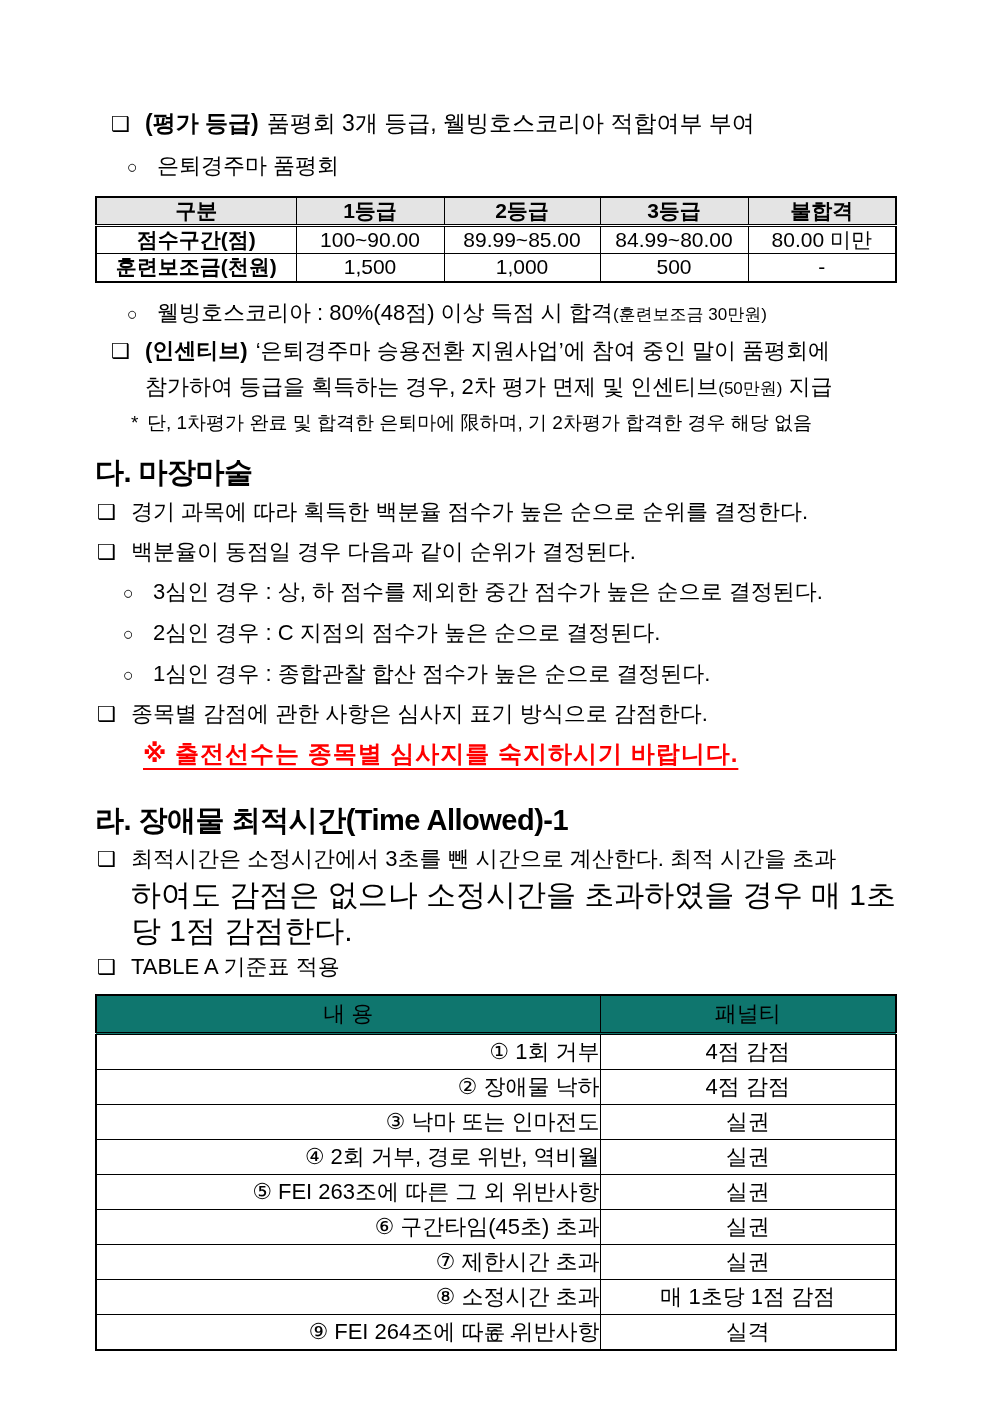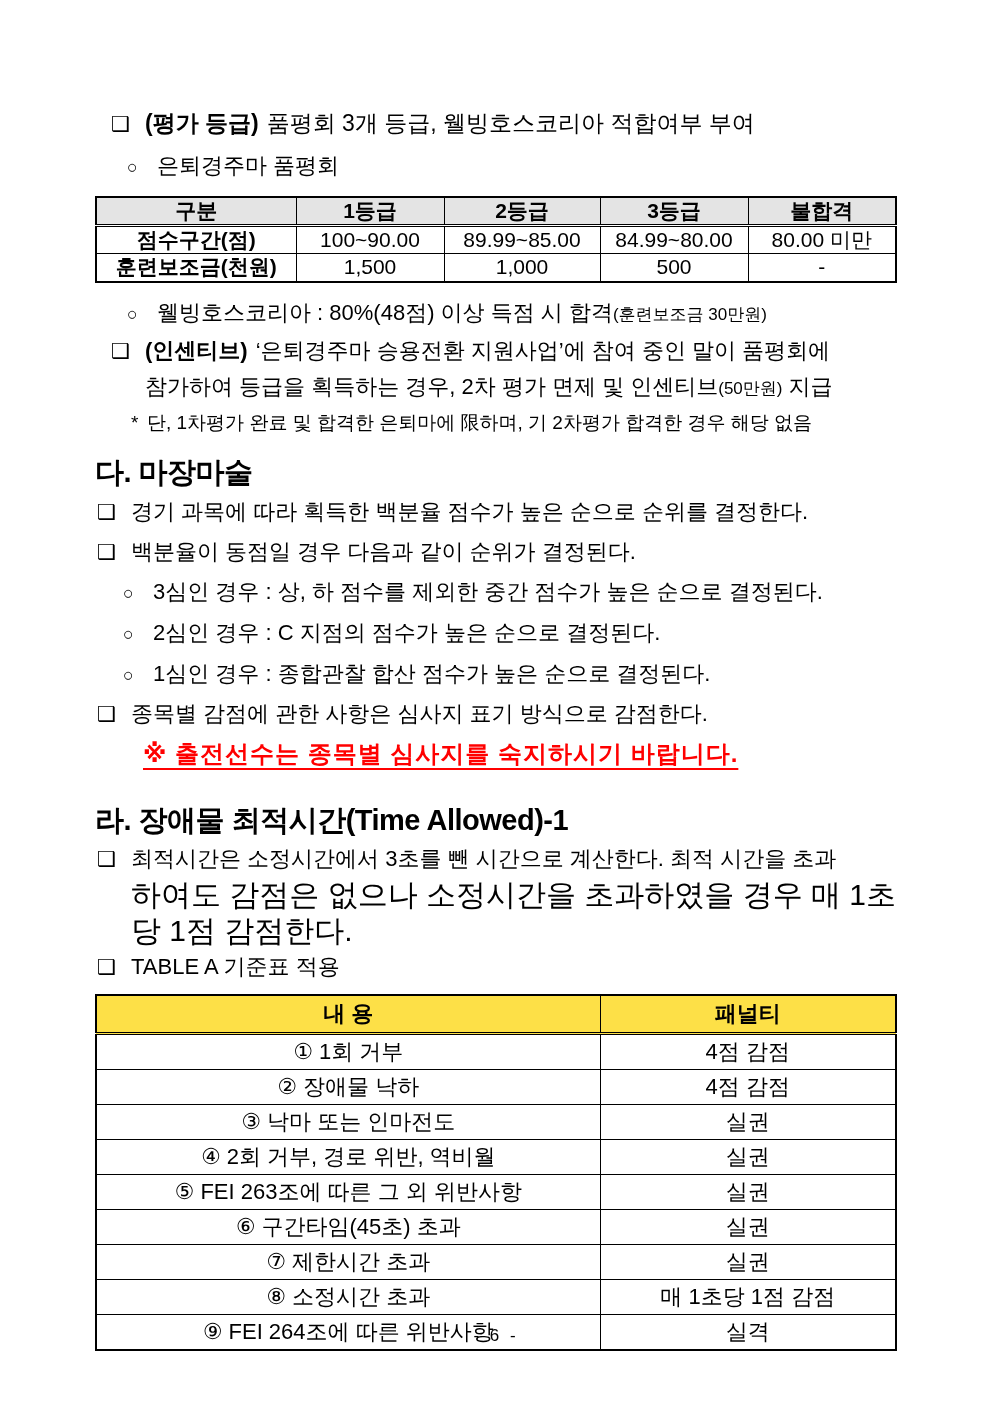--- a/index.html
+++ b/index.html
@@ -40,24 +40,24 @@
   .l-ob-cont{ padding-left:36px; line-height:36px; font-size:30px;align-items:center; }
 
   table { width:100%; border-collapse:collapse; table-layout:fixed; }
   .t1 { border:2px solid #000; font-size:21px; }
   .t1 th, .t1 td { border:1px solid #000; text-align:center; height:28px; line-height:26px; overflow:hidden; white-space:nowrap;margin-top:48px; }
   .t1 thead th { background:#e4e4e4; border-bottom:3px double #000; font-weight:bold; }
   .t1 tbody th { font-weight:bold; }
   .t1 td { font-weight:normal; }
 
   .t2 { border:2px solid #000; font-size:22px; margin-top:9px; }
-  .t2 th { background:#fde047; border-bottom:3px double #000; height:39px; font-weight:bold; text-align:center; }
+  .t2 th { background:#0f766e; border-bottom:3px double #000; height:39px; font-weight:normal; text-align:center; }
   .t2 td { border-top:1px solid #000; height:35px; line-height:34px; overflow:hidden; white-space:nowrap; }
   .t2 .vline { border-left:1px solid #000; }
-  .t2 td.content { text-align:center; padding-left:0; }
+  .t2 td.content { text-align:right; padding-left:0; }
   .t2 td.penalty { text-align:center; }
 
   .pageno { position:absolute; left:0; right:0; top:1326px; text-align:center; font-size:17px; letter-spacing:3px; }
 </style>
 </head>
 <body>
 
 <div class="page">
 
   <div class="line l-eval-title">

